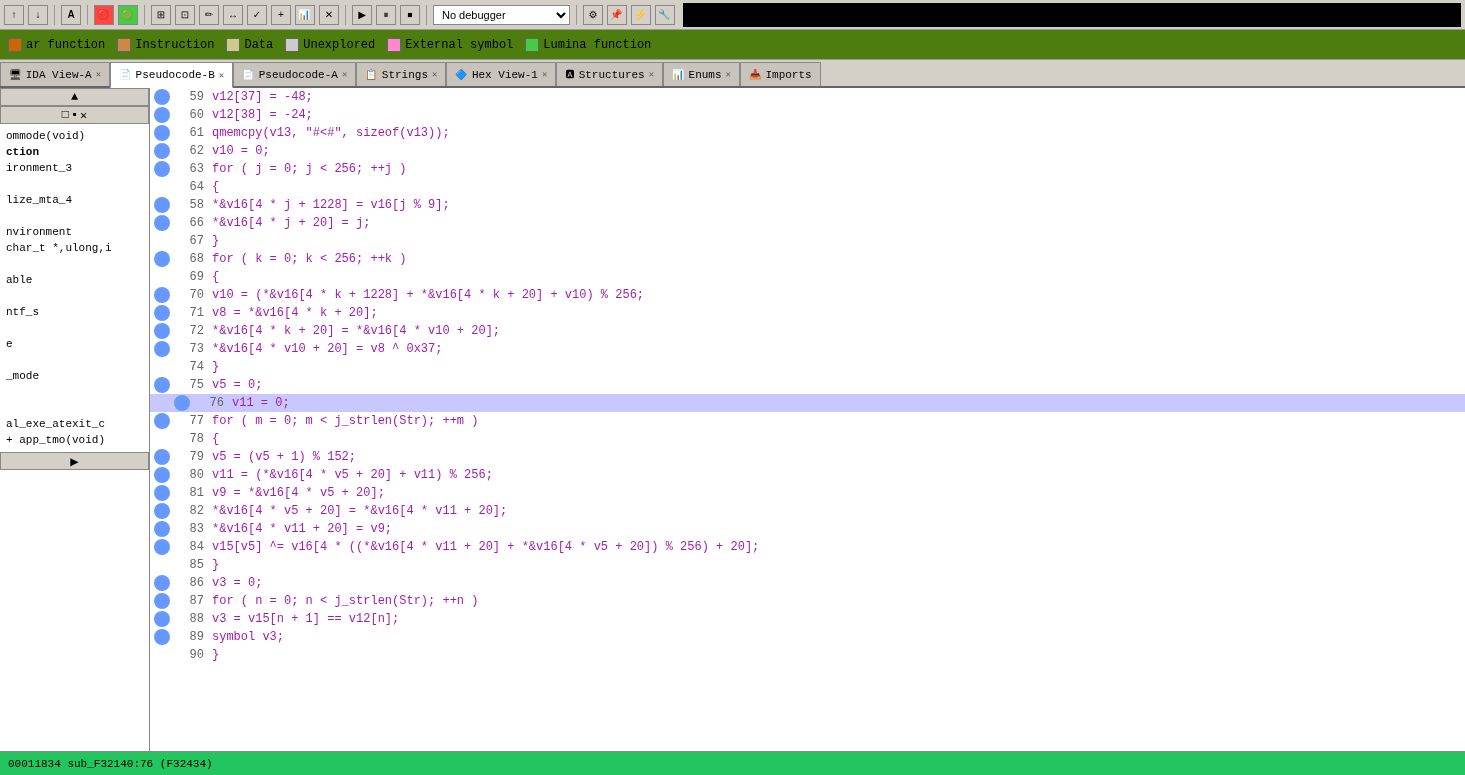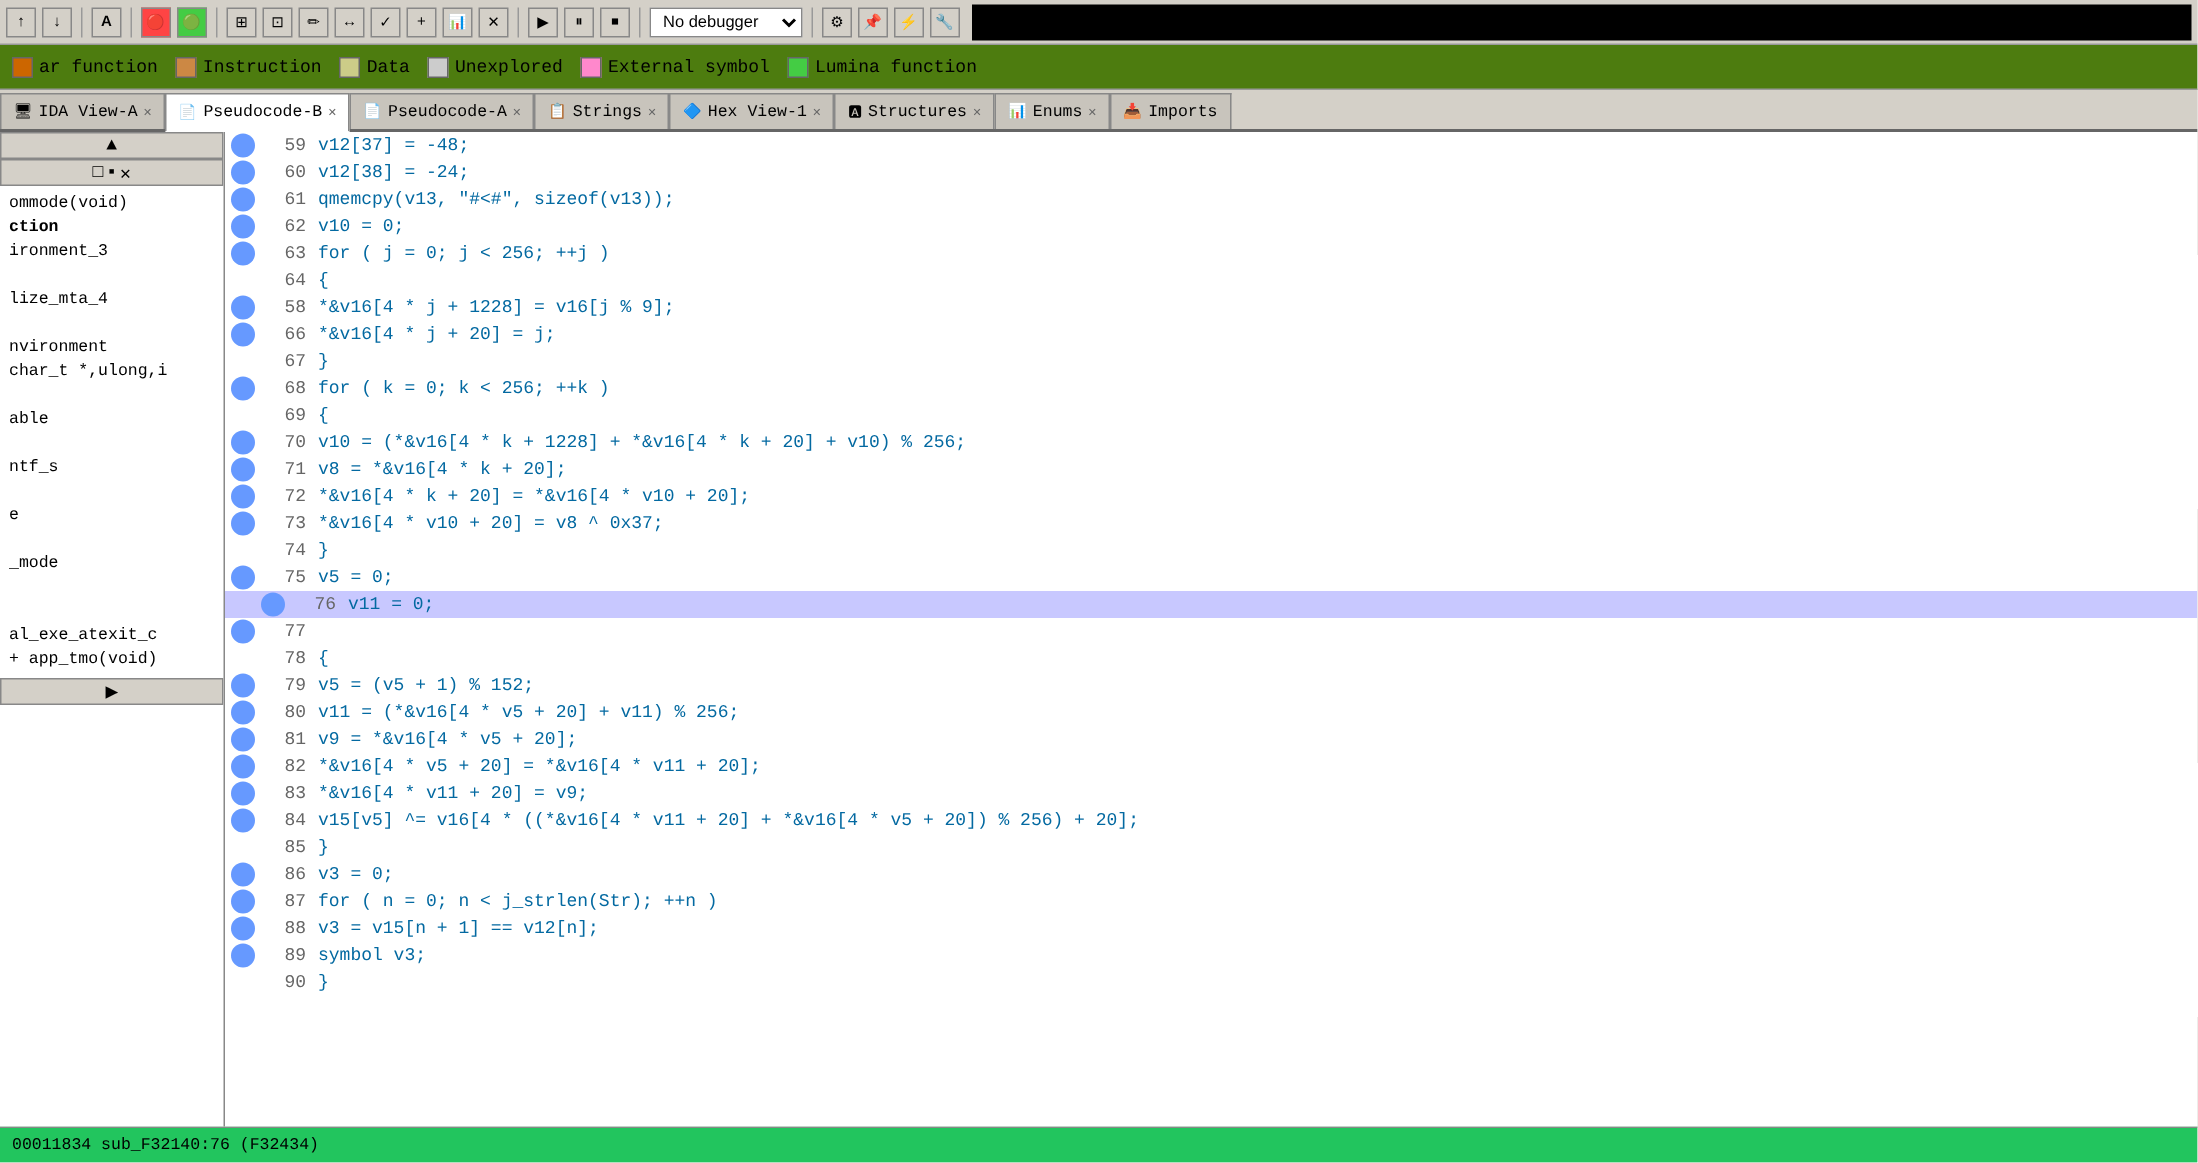--- a/index.html
+++ b/index.html
@@ -31,21 +31,21 @@
       display: flex; align-items: center; justify-content: center;
       font-size: 10px;
     }
     .toolbar-separator { width: 1px; height: 20px; background: #999; margin: 0 2px; }
     .debugger-select {
       height: 20px;
       font-size: 11px;
       background: white;
       border: 1px solid #888;
       padding: 0 4px;
-      width: 102px;
+      width: 137px;
     }
 
     
     .legend-bar {
       height: 30px;
       background: #4d7c0f;
       display: flex;
       align-items: center;
       padding: 4px 8px;
       gap: 12px;
@@ -178,21 +178,21 @@
     }
     .line-num {
       width: 30px;
       text-align: right;
       color: #666;
       margin-right: 8px;
       flex-shrink: 0;
       font-size: 12px;
     }
     .line-code {
-      color: #0369a1;
+      color: #a21caf;
       font-size: 12px;
       font-family: 'Courier New', Courier, monospace;
     }
 
     
     .status-bar {
       height: 24px;
       background: #22c55e;
       border-top: 1px solid #888;
       display: flex;
@@ -436,20 +436,21 @@
             <span class="line-code">v5 = 0;</span>
           </div>
           <div class="code-line highlighted">
             <span class="line-dot"></span>
             <span class="line-num">76</span>
             <span class="line-code">v11 = 0;</span>
           </div>
           <div class="code-line">
             <span class="line-dot"></span>
             <span class="line-num">77</span>
+            <span class="line-code">for ( m = 0; m &lt; j_strlen(Str); ++m )</span>
           </div>
           <div class="code-line">
             <span class="line-dot empty"></span>
             <span class="line-num">78</span>
             <span class="line-code">{</span>
           </div>
           <div class="code-line">
             <span class="line-dot"></span>
             <span class="line-num">79</span>
             <span class="line-code">  v5 = (v5 + 1) % 152;</span>

